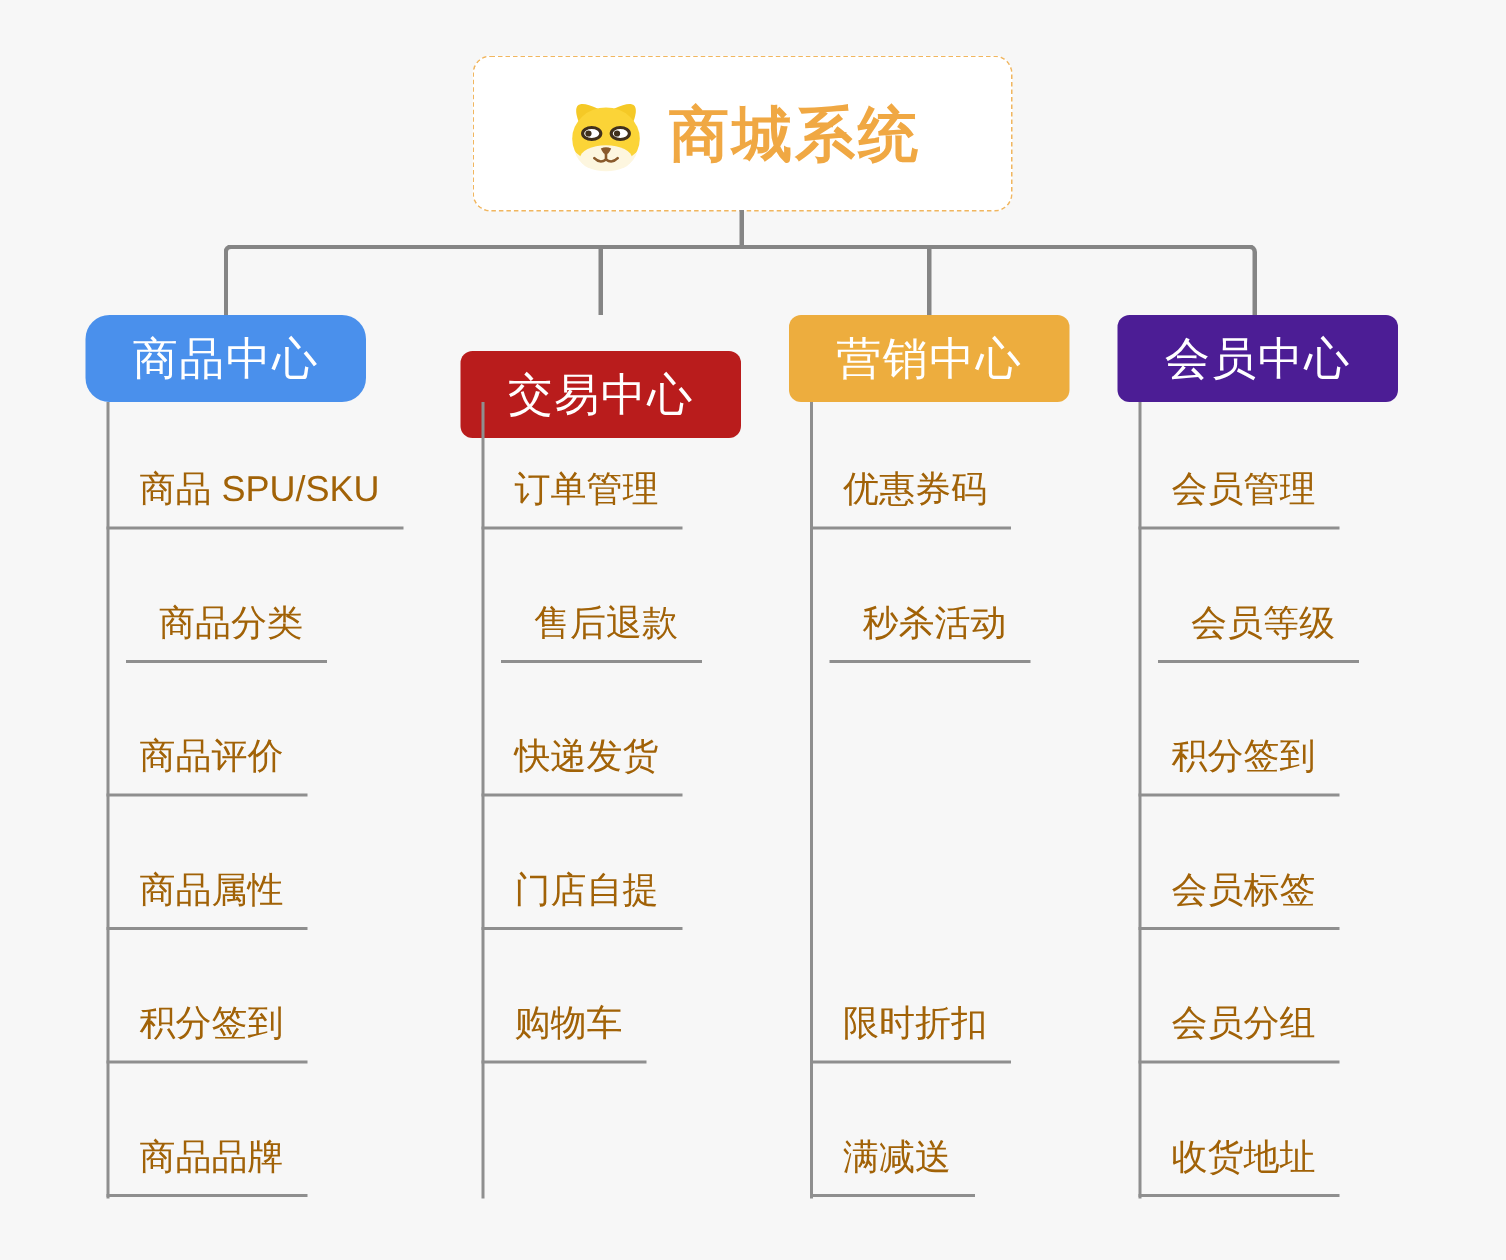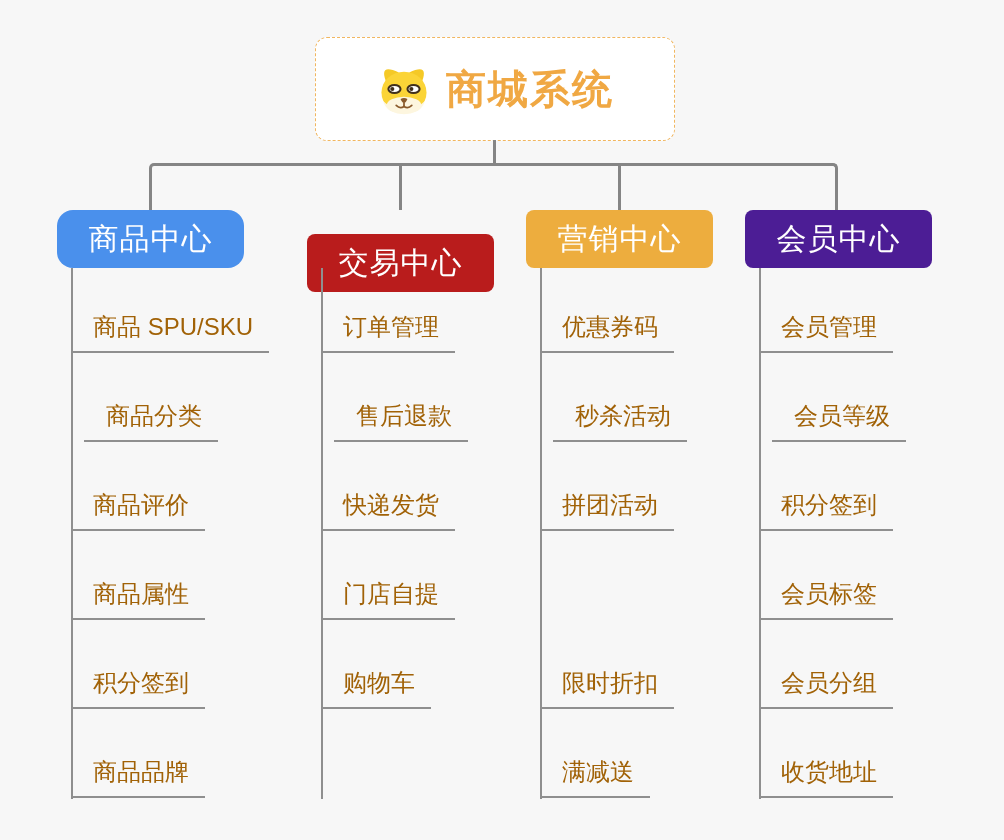--- a/index.html
+++ b/index.html
@@ -121,21 +121,20 @@
     <div class="leaf leaf-3">快递发货</div>
     <div class="leaf leaf-4">门店自提</div>
     <div class="leaf leaf-5">购物车</div>
   </div>
 
   <div class="column col-3">
     <div class="branch-header b2" style="background: rgb(237, 173, 62);">营销中心</div>
     <div class="trunk"></div>
     <div class="leaf leaf-1">优惠券码</div>
     <div class="leaf leaf-2">秒杀活动</div>
-    <div class="leaf leaf-3">拼团活动</div>
     <div class="leaf leaf-5">限时折扣</div>
     <div class="leaf leaf-6">满减送</div>
   </div>
 
   <div class="column col-4">
     <div class="branch-header b3" style="background: #4c1d95;">会员中心</div>
     <div class="trunk"></div>
     <div class="leaf leaf-1">会员管理</div>
     <div class="leaf leaf-2">会员等级</div>
     <div class="leaf leaf-3">积分签到</div>

